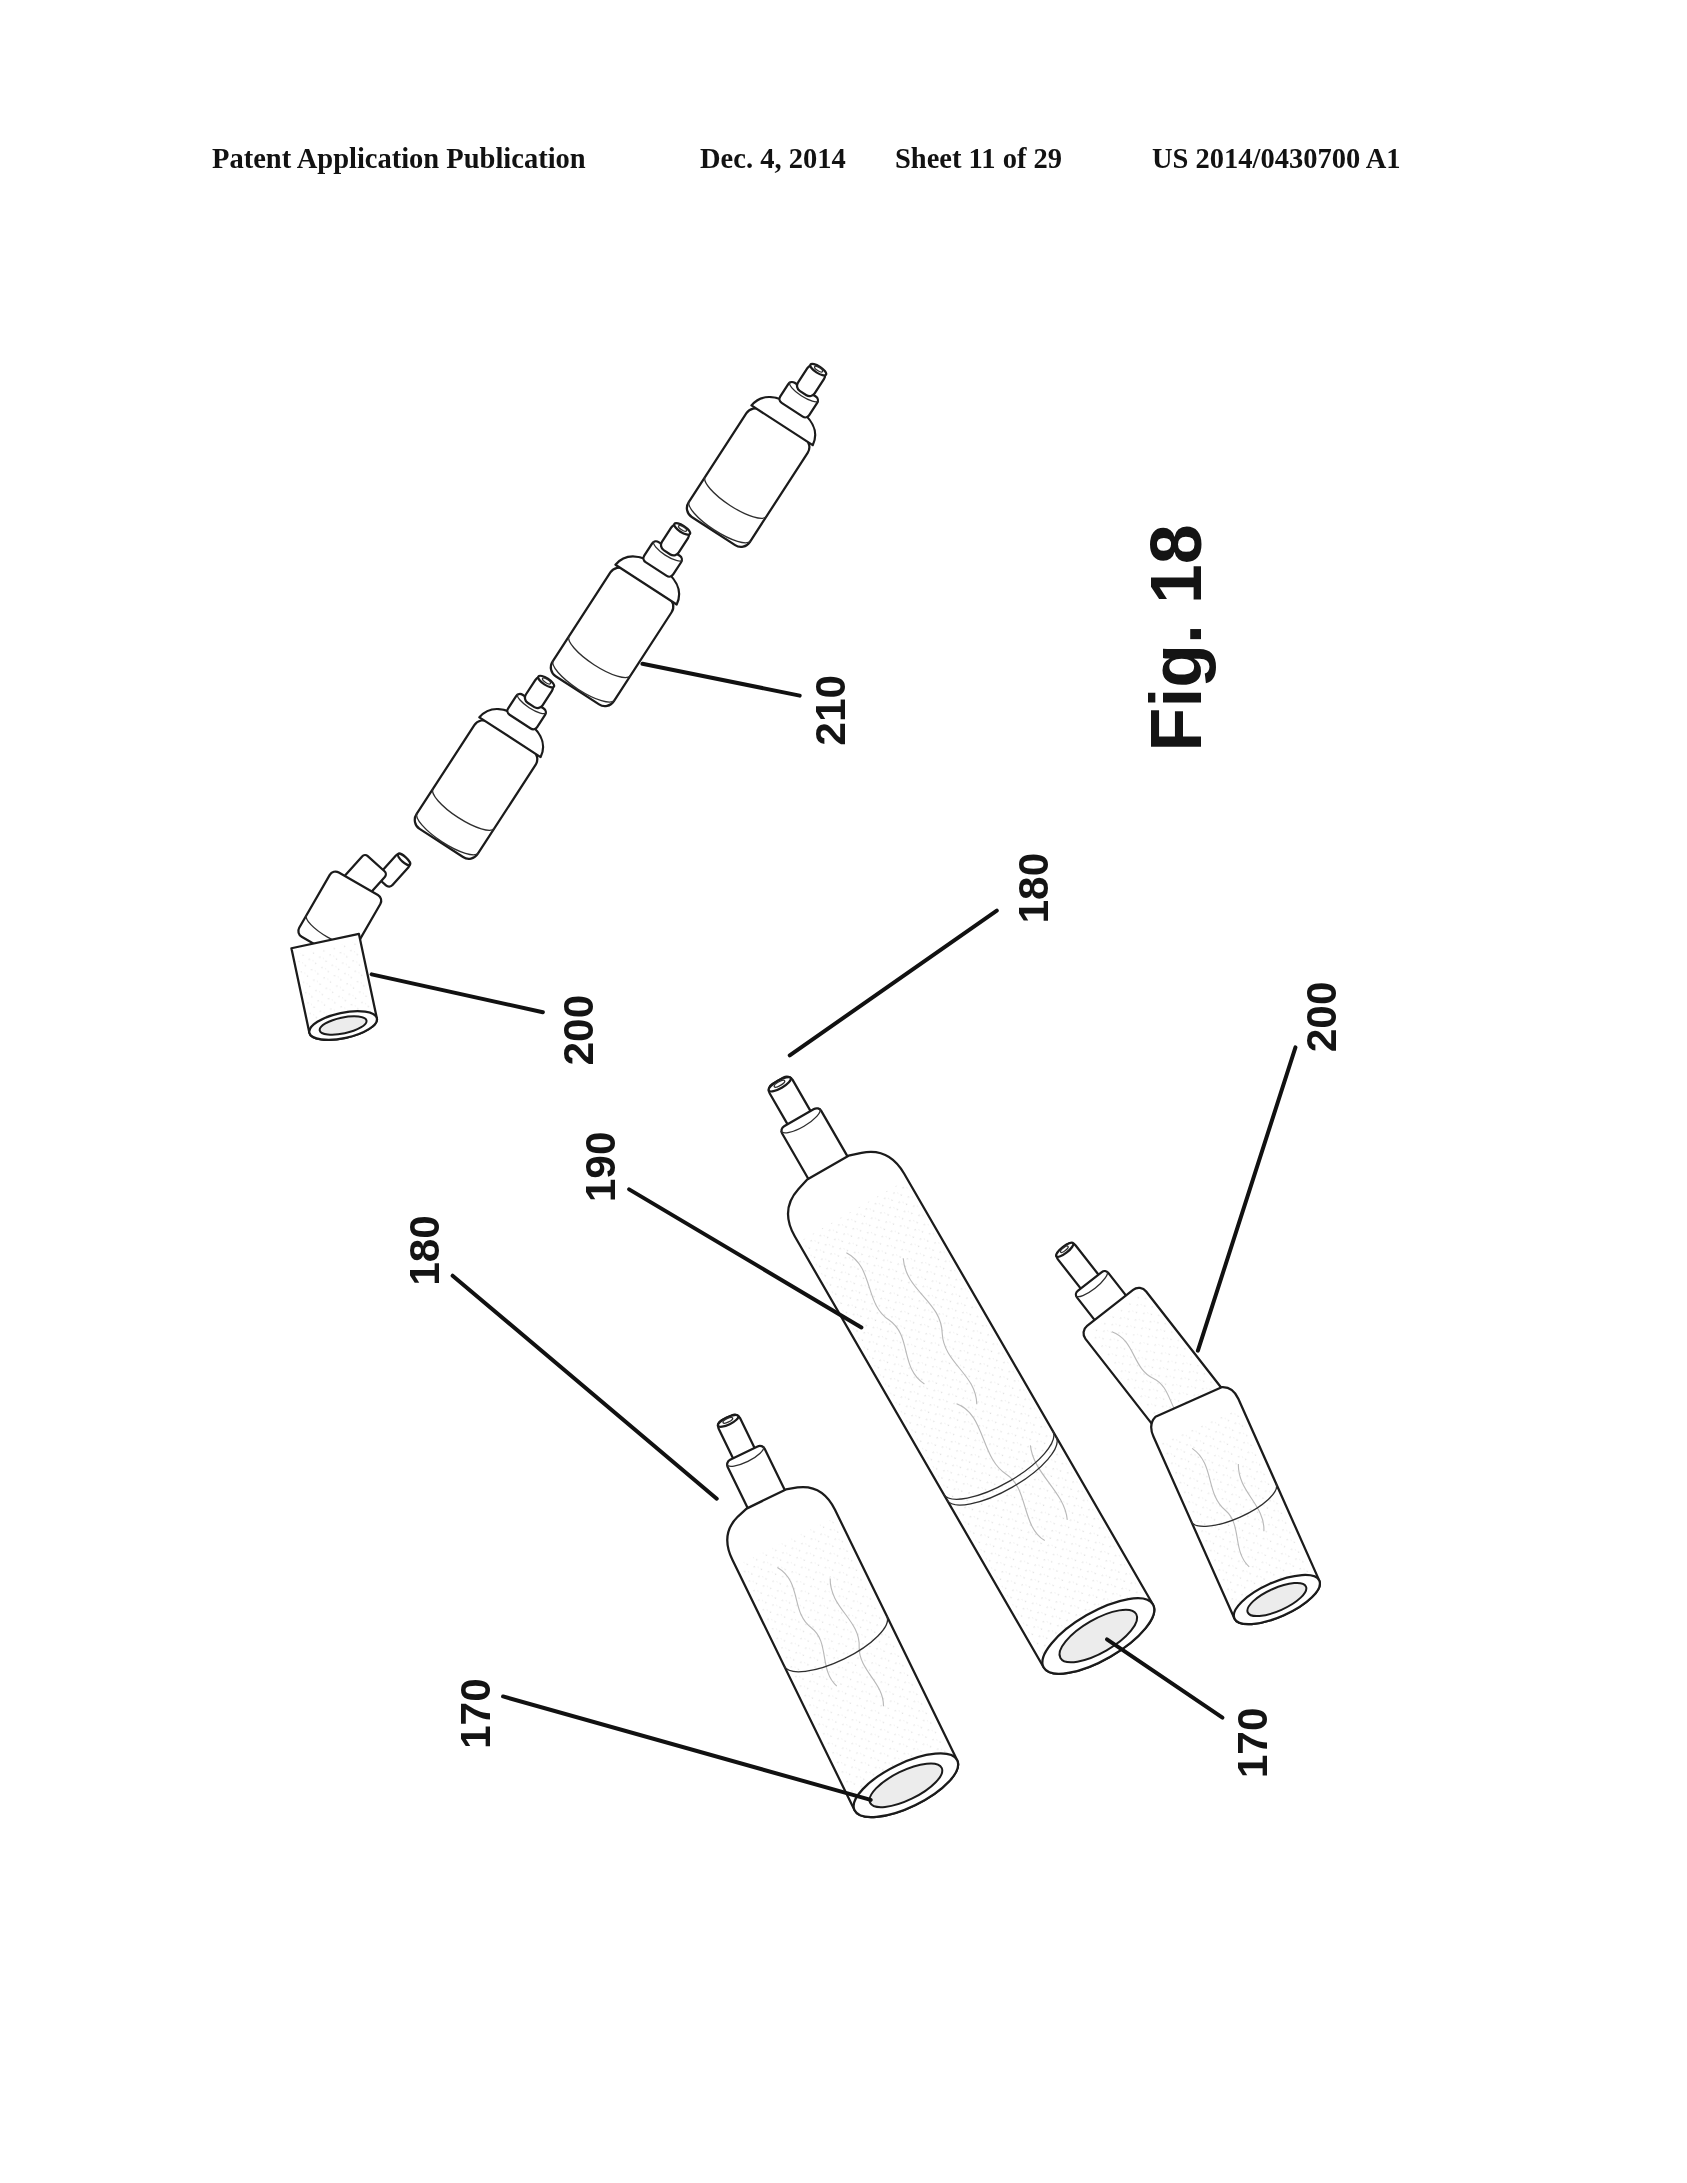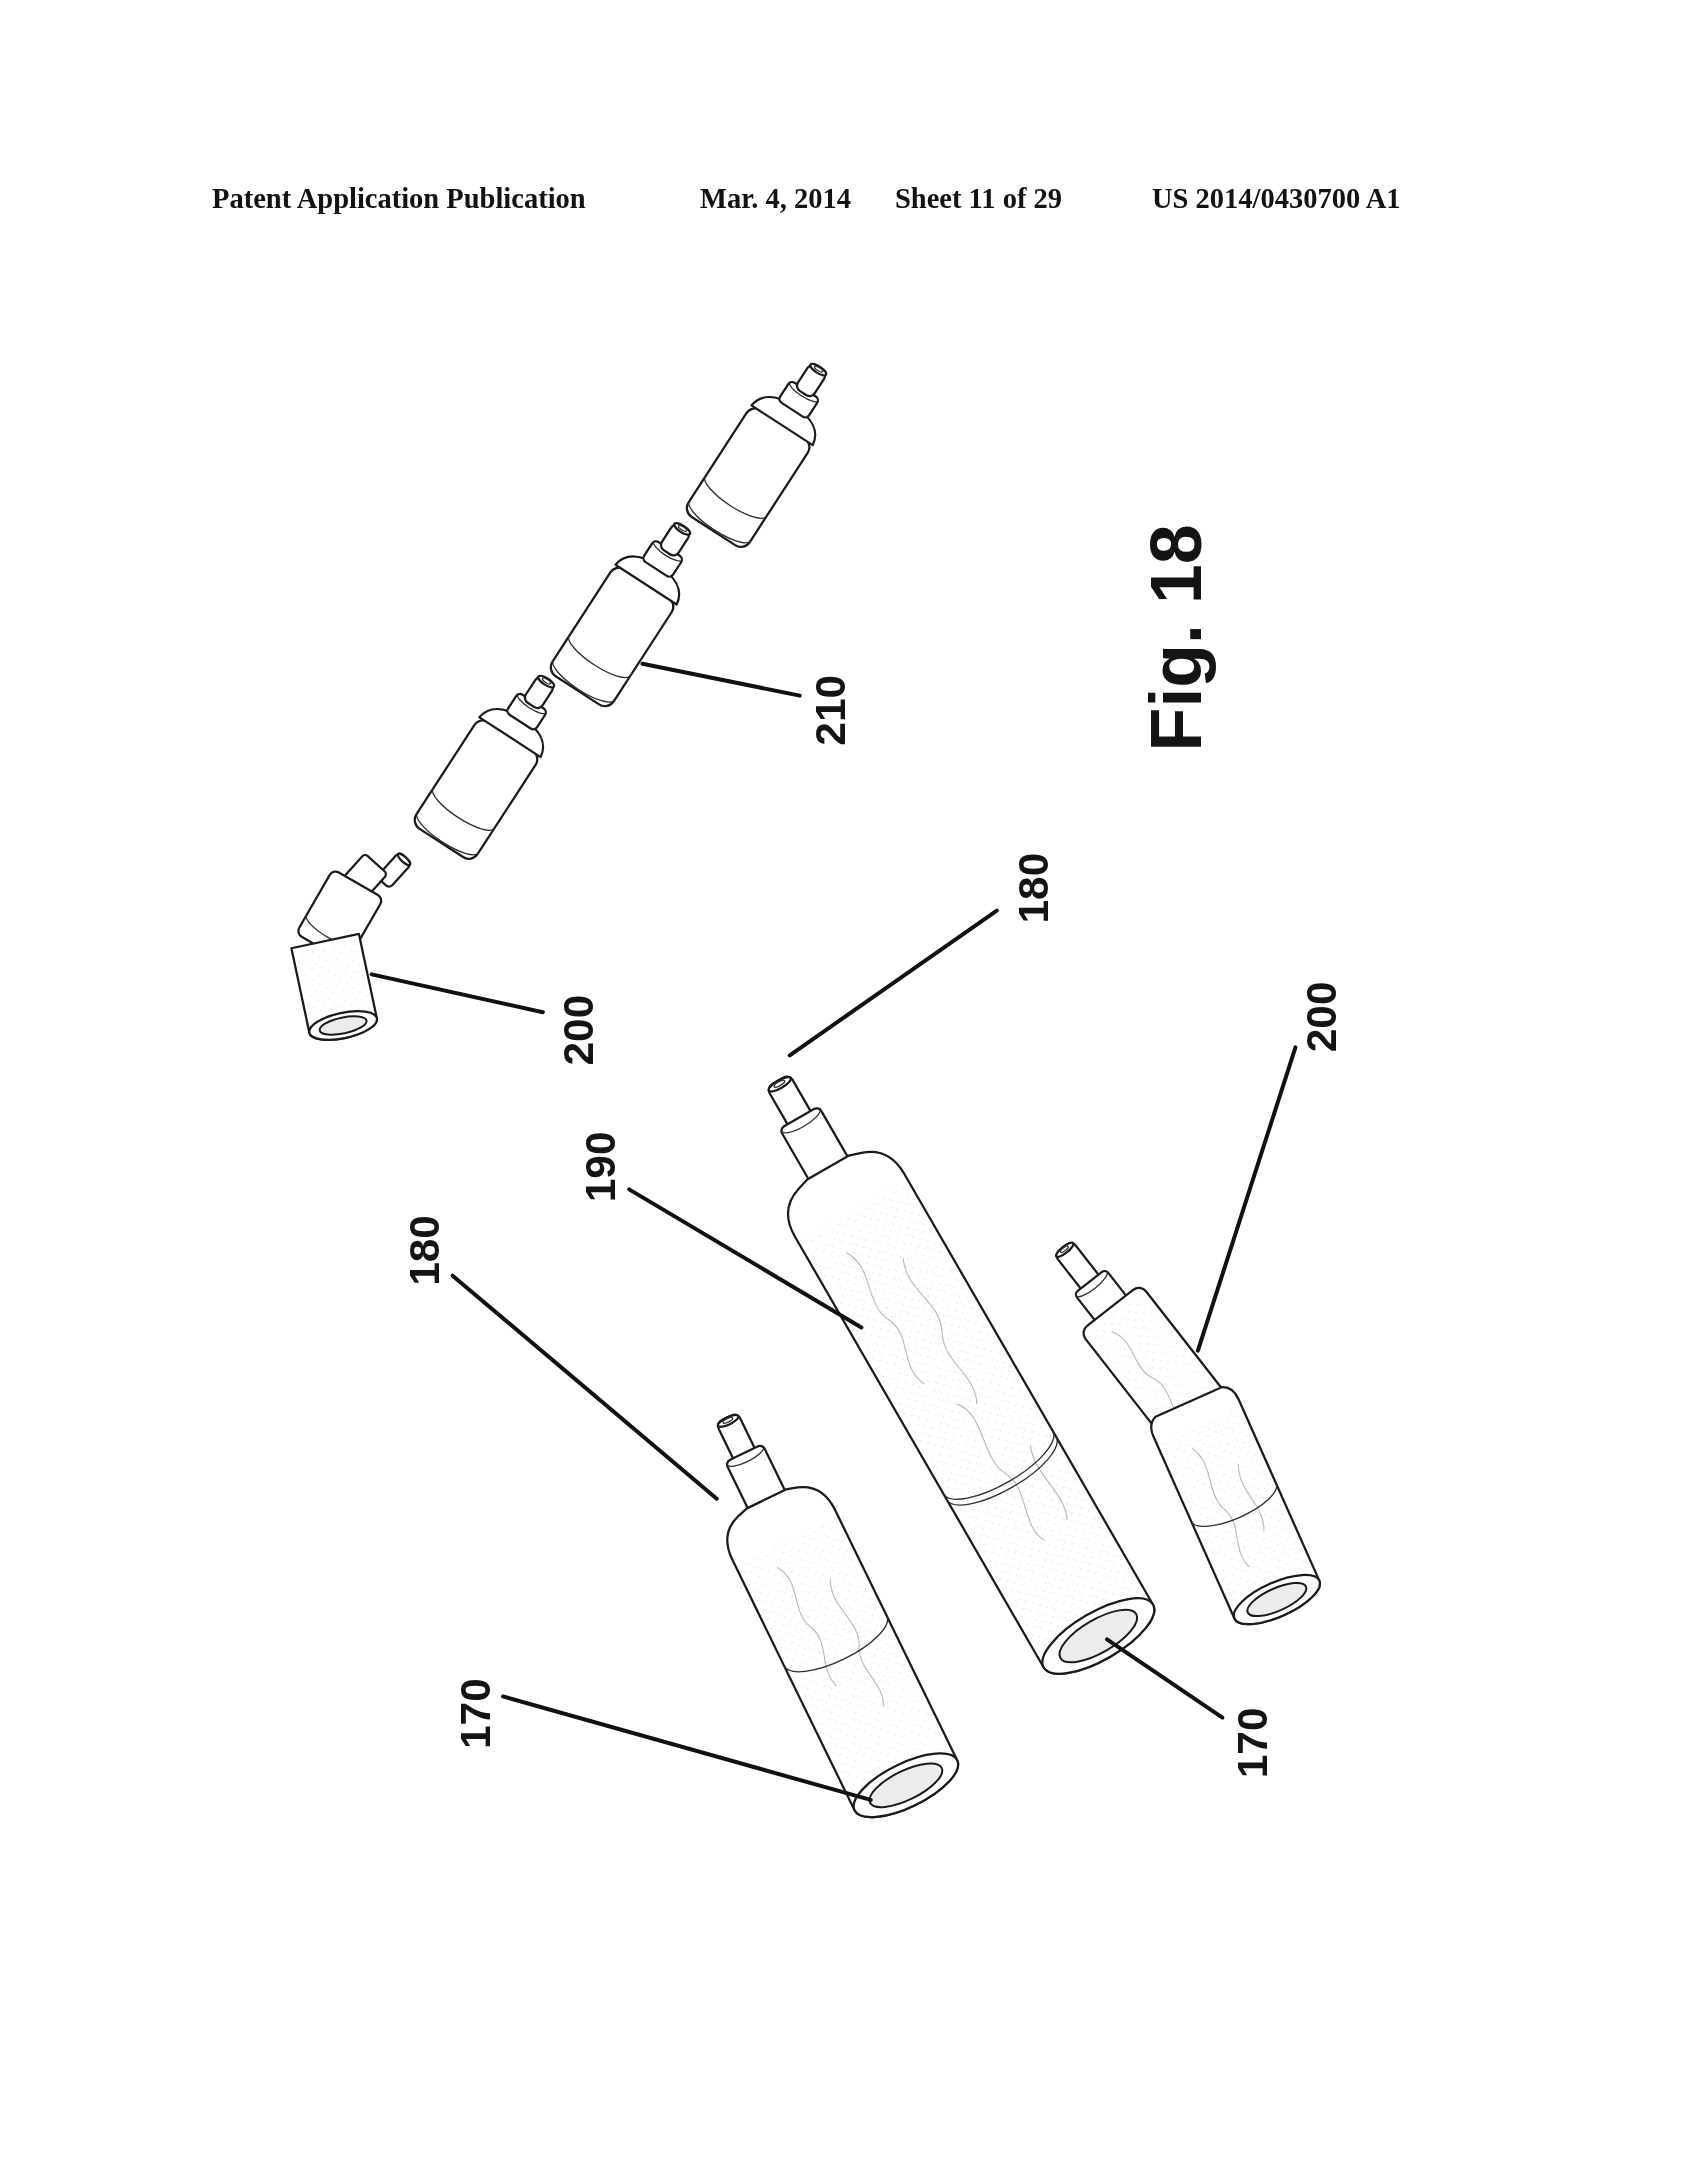--- a/index.html
+++ b/index.html
@@ -2,39 +2,39 @@
 <html style="font-size:10.6px"><head>
 <meta charset="utf-8">
 <style>
   html,body{margin:0;padding:0;background:#e8e8e8;}
   .page{
     position:relative;width:1687px;height:2183px;background:#ffffff;
     font-family:"Liberation Serif",serif;overflow:hidden;
   }
   .hdr span{
     position:absolute;top:143px;font-weight:700;font-size:28.5px;color:#121212;
-    white-space:nowrap;font-family:"Liberation Serif",serif;margin-top:40px;
+    white-space:nowrap;font-family:"Liberation Serif",serif;
   }
   svg.fig{position:absolute;left:0;top:0;}
   .ln{fill:#ffffff;stroke:#1b1b1b;stroke-width:3.4;stroke-linejoin:round;}
   .inner{fill:#ececec;stroke:#1b1b1b;stroke-width:3;}
   .lnthin{fill:none;stroke:#2e2e2e;stroke-width:2;}
   .tex{fill:none;stroke:#b9b9b9;stroke-width:1.7;}
   .leader{stroke:#111;stroke-width:6;stroke-linecap:round;}
   text.ref{font-family:"Liberation Sans",sans-serif;font-size:64px;font-weight:600;fill:#141414;}
   text.figlabel{font-family:"Liberation Sans",sans-serif;font-size:108px;font-weight:600;fill:#141414;}
 </style>
 </head>
 <body>
 
 <div class="page">
 
   <div class="hdr">
     <span style="left:212px">Patent Application Publication</span>
-    <span style="left:700px">Mar. 4, 2014</span>
+    <span style="left:700px">Dec. 4, 2014</span>
     <span style="left:895px">Sheet 11 of 29</span>
     <span style="left:1152px">US 2014/0430700 A1</span>
   </div>
 
   <svg class="fig" width="1687" height="2183" viewBox="0 0 2542 3289" xmlns="http://www.w3.org/2000/svg">
 
     <defs>
       <pattern id="stip" width="16" height="16" patternUnits="userSpaceOnUse">
         <circle cx="3" cy="4" r="1.1" fill="#9a9a9a"></circle>
         <circle cx="11" cy="12" r="1.1" fill="#9a9a9a"></circle>

